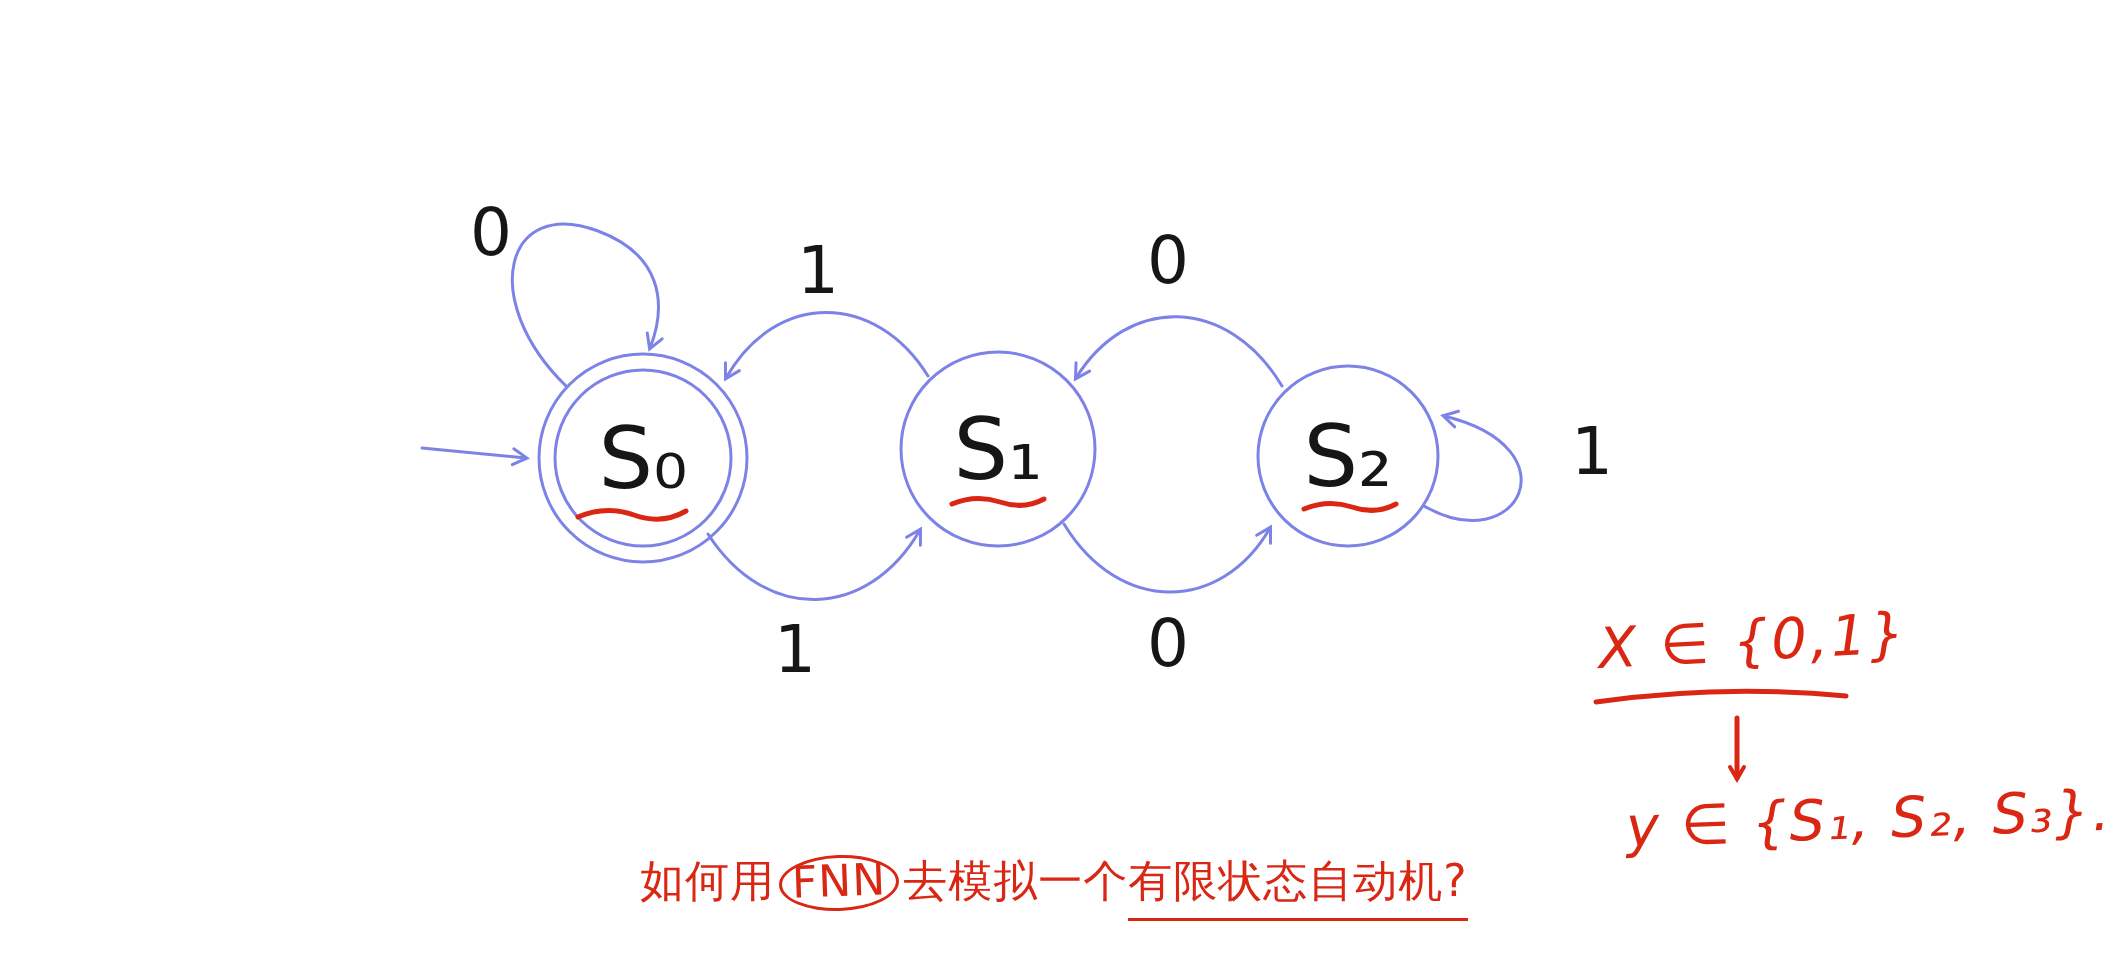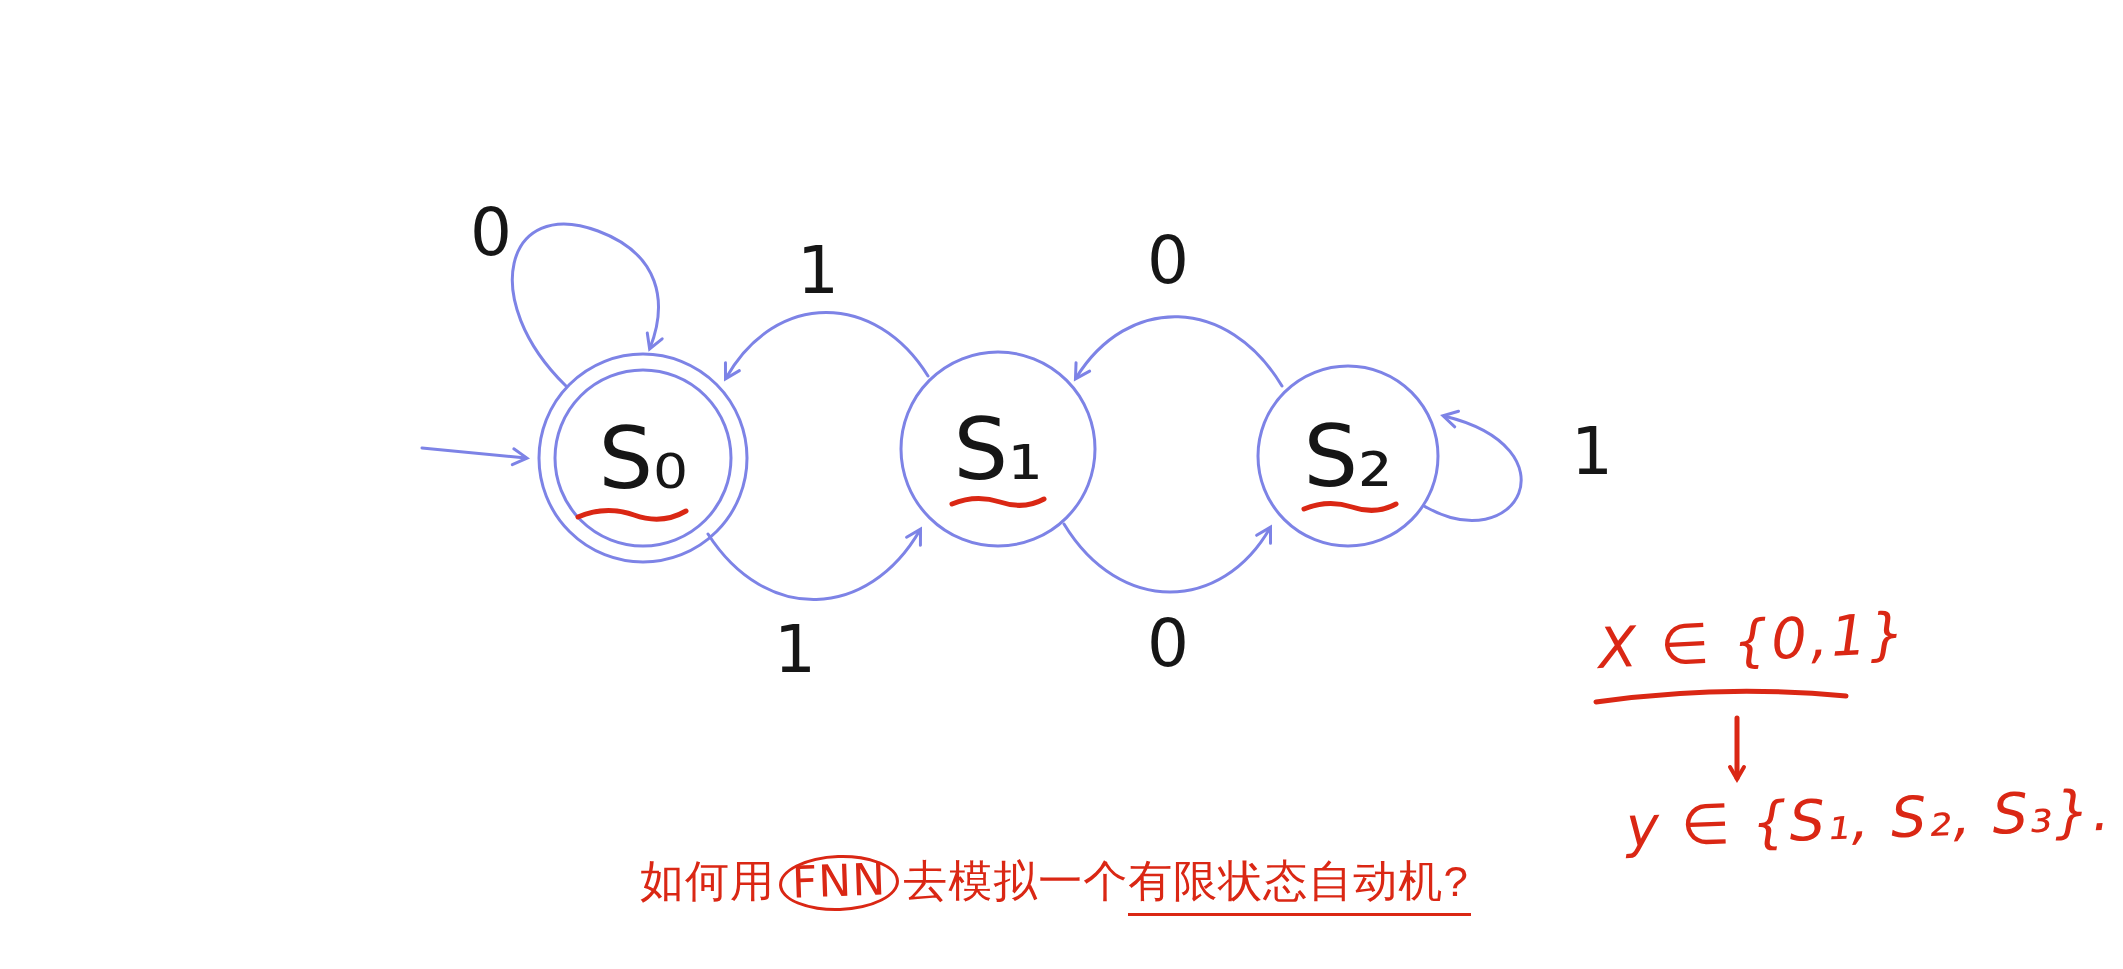--- a/index.html
+++ b/index.html
@@ -87,22 +87,21 @@
     display: inline-block;
     border: 3px solid #da2714;
     border-radius: 50%;
     padding: 1px 10px 5px;
     margin: 0 4px;
     line-height: 1;
     transform: rotate(-2deg);
   }
   .question .underlined {
     border-bottom: 3px solid #da2714;
-    padding-bottom: 4px;
-    font-family: Liberation Mono, monospace;
+    padding-bottom: 12px;
   }
 </style>
 </head>
 <body>
 
 <div class="stage">
 
   <svg viewBox="0 0 2123 969">
     <defs>
       <marker id="arrowBlue" markerWidth="24" markerHeight="24" refX="16" refY="11" orient="auto" markerUnits="userSpaceOnUse">

